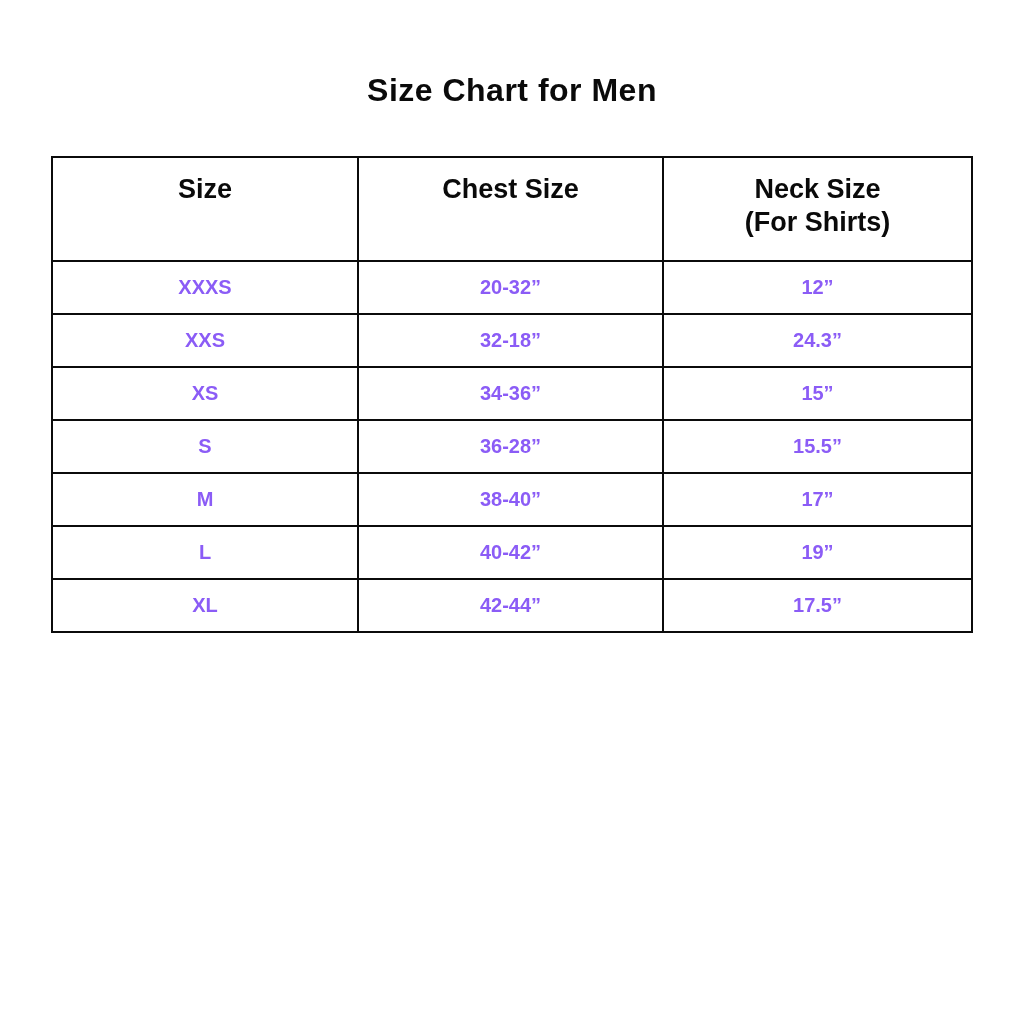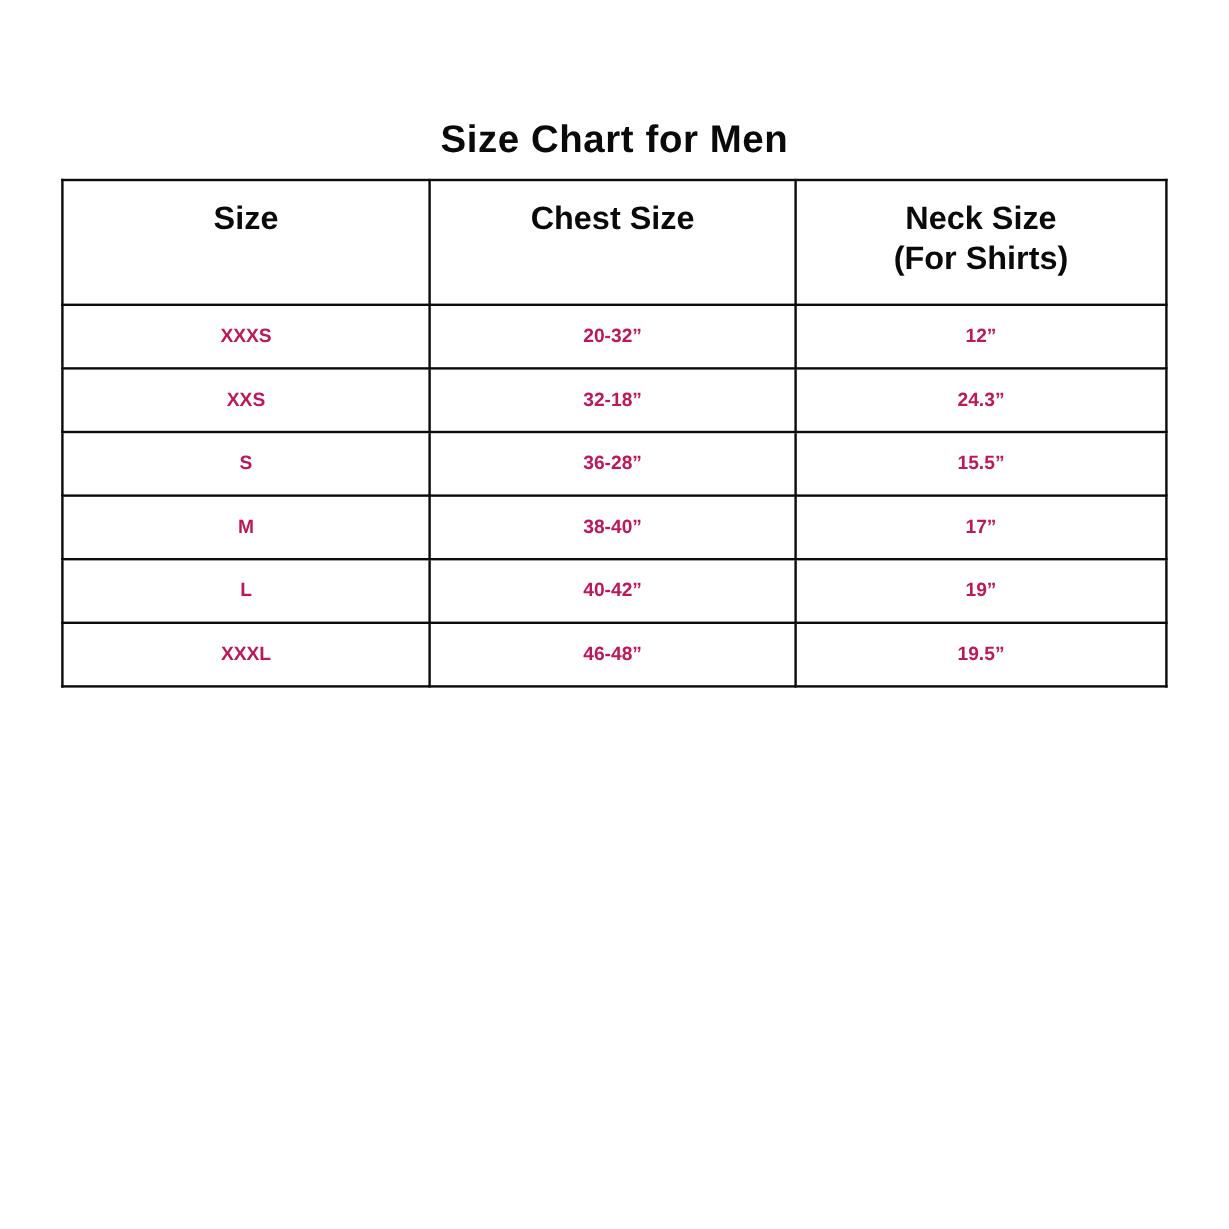--- a/index.html
+++ b/index.html
@@ -10,34 +10,34 @@
   body {
     width: 1024px;
     height: 1024px;
     font-family: "Liberation Sans", sans-serif;
     color: #000000;
   }
   .page {
     width: 1024px;
     height: 1024px;
     box-sizing: border-box;
-    padding-top: 98px;
+    padding-top: 72px;
   }
   .title {
     margin: 0;
     text-align: center;
     font-size: 32px;
     line-height: 36px;
     font-weight: 700;
     letter-spacing: 0.5px;
     color: #0a0a0a;
   }
   table.size-chart {
     border-collapse: collapse;
-    margin: 15px auto 0 auto;
+    margin: 48px auto 0 auto;
     width: 920px;
     table-layout: fixed;
     border-radius: 12px;
   }
   table.size-chart th,
   table.size-chart td {
     border: 2px solid #0b0b0b;
     text-align: center;
     font-weight: 700;
     background: #ffffff;
@@ -46,22 +46,22 @@
     height: 86px;
     vertical-align: top;
     padding-top: 15px;
     font-size: 27px;
     line-height: 33px;
     color: #0a0a0a;
   }
   table.size-chart td {
     height: 49px;
     vertical-align: middle;
-    font-size: 16px;
-    color: #be185d;
+    font-size: 20px;
+    color: #8b5cf6;
   }
   col.c1 { width: 306px; }
   col.c2 { width: 305px; }
   col.c3 { width: 309px; }
   .hdr-line { display: block; }
 </style>
 </head>
 <body>
 
 <div class="page">
@@ -93,35 +93,40 @@
         <td>XXXS</td>
         <td>20-32”</td>
         <td>12”</td>
       </tr>
       <tr>
         <td>XXS</td>
         <td>32-18”</td>
         <td>24.3”</td>
       </tr>
       <tr>
+        <td>XS</td>
+        <td>34-36”</td>
+        <td>15”</td>
+      </tr>
+      <tr>
         <td>S</td>
         <td>36-28”</td>
         <td>15.5”</td>
       </tr>
       <tr>
         <td>M</td>
         <td>38-40”</td>
         <td>17”</td>
       </tr>
       <tr>
         <td>L</td>
         <td>40-42”</td>
         <td>19”</td>
       </tr>
       <tr>
-        <td>XXXL</td>
-        <td>46-48”</td>
-        <td>19.5”</td>
+        <td>XL</td>
+        <td>42-44”</td>
+        <td>17.5”</td>
       </tr>
     </tbody>
   </table>
 
 </div>
 
 </body></html>

